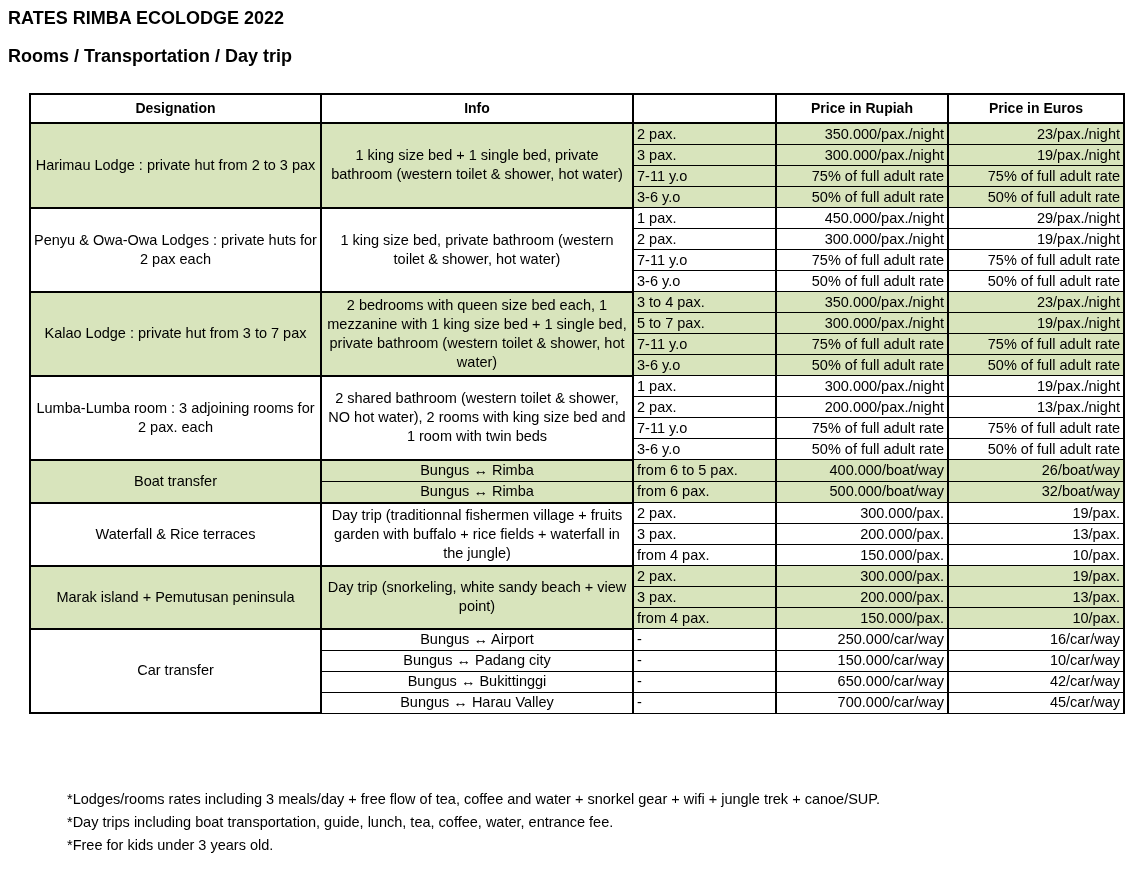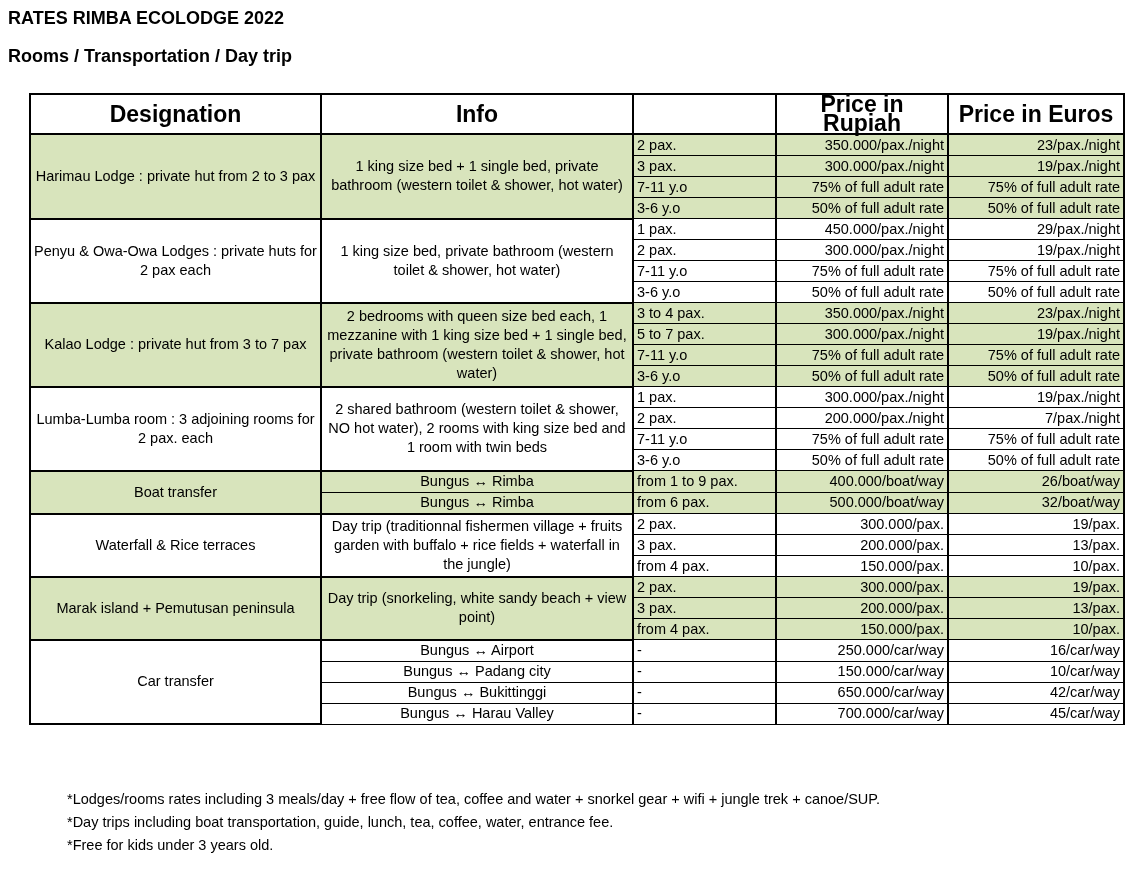--- a/index.html
+++ b/index.html
@@ -2,21 +2,21 @@
 <html><head>
 <meta charset="utf-8">
 <style>
   html, body { margin: 0; padding: 0; background: #ffffff; }
   body { width: 1148px; height: 870px; position: relative; font-family: "Liberation Sans", sans-serif; color: #000; overflow: hidden; }
   .title { position: absolute; left: 8px; width: 1148px; text-align: left; font-weight: bold; font-size: 18px; }
   .t1 { top: 8px; }
   .t2 { top: 46px; }
   table.rates { position: absolute; left: 29px; top: 93px; width: 1094px; border-collapse: collapse; table-layout: fixed; font-size: 14.5px; }
   table.rates td, table.rates th { border: 2px solid #000; padding: 0 3px; height: 20px; line-height: 19px; }
-  table.rates th { font-size: 23px; font-weight: bold; height: 27px; text-align: center; background: #fff; }
+  table.rates th { font-size: 14px; font-weight: bold; height: 27px; text-align: center; background: #fff; }
   td.des { font-weight: normal; text-align: center; font-size: 14.5px; padding: 0 6px; }
   td.info { text-align: center; line-height: 22px; }
   td.pax { text-align: left; }
   td.num { text-align: right; padding-right: 4px; margin-top: 35px; }
   tr.g td { background: #d8e4bc; }
   tr.w td { background: #ffffff; }
   td.sub { border-top-width: 1px !important; border-bottom-width: 1px !important; }
   .notes { position: absolute; left: 33px; top: 788px; font-size: 14.5px; line-height: 23px; }
   .notes div { white-space: nowrap; margin-left: 34px; }
 </style>
@@ -117,37 +117,37 @@
     <tr class="w">
       <td class="des" rowspan="4">Lumba-Lumba room :  3 adjoining rooms for 2 pax. each</td>
       <td class="info" rowspan="4">2 shared bathroom (western toilet &amp; shower, NO hot water), 2 rooms with king size bed and 1 room with twin beds</td>
       <td class="pax sub">1 pax.</td>
       <td class="num sub">300.000/pax./night</td>
       <td class="num sub">19/pax./night</td>
     </tr>
     <tr class="w">
       <td class="pax sub">2 pax.</td>
       <td class="num sub">200.000/pax./night</td>
-      <td class="num sub">7/pax./night</td>
+      <td class="num sub">13/pax./night</td>
     </tr>
     <tr class="w">
       <td class="pax sub">7-11 y.o</td>
       <td class="num sub">75% of full adult rate</td>
       <td class="num sub">75% of full adult rate</td>
     </tr>
     <tr class="w">
       <td class="pax sub">3-6 y.o</td>
       <td class="num sub">50% of full adult rate</td>
       <td class="num sub">50% of full adult rate</td>
     </tr>
 
     <tr class="g">
       <td class="des" rowspan="2">Boat transfer</td>
       <td class="info sub" style="line-height:19px">Bungus ↔ Rimba</td>
-      <td class="pax sub">from 1 to 9 pax.</td>
+      <td class="pax sub">from 6 to 5 pax.</td>
       <td class="num sub">400.000/boat/way</td>
       <td class="num sub">26/boat/way</td>
     </tr>
     <tr class="g">
       <td class="info sub" style="line-height:19px">Bungus ↔ Rimba</td>
       <td class="pax sub">from 6 pax.</td>
       <td class="num sub">500.000/boat/way</td>
       <td class="num sub">32/boat/way</td>
     </tr>
 

